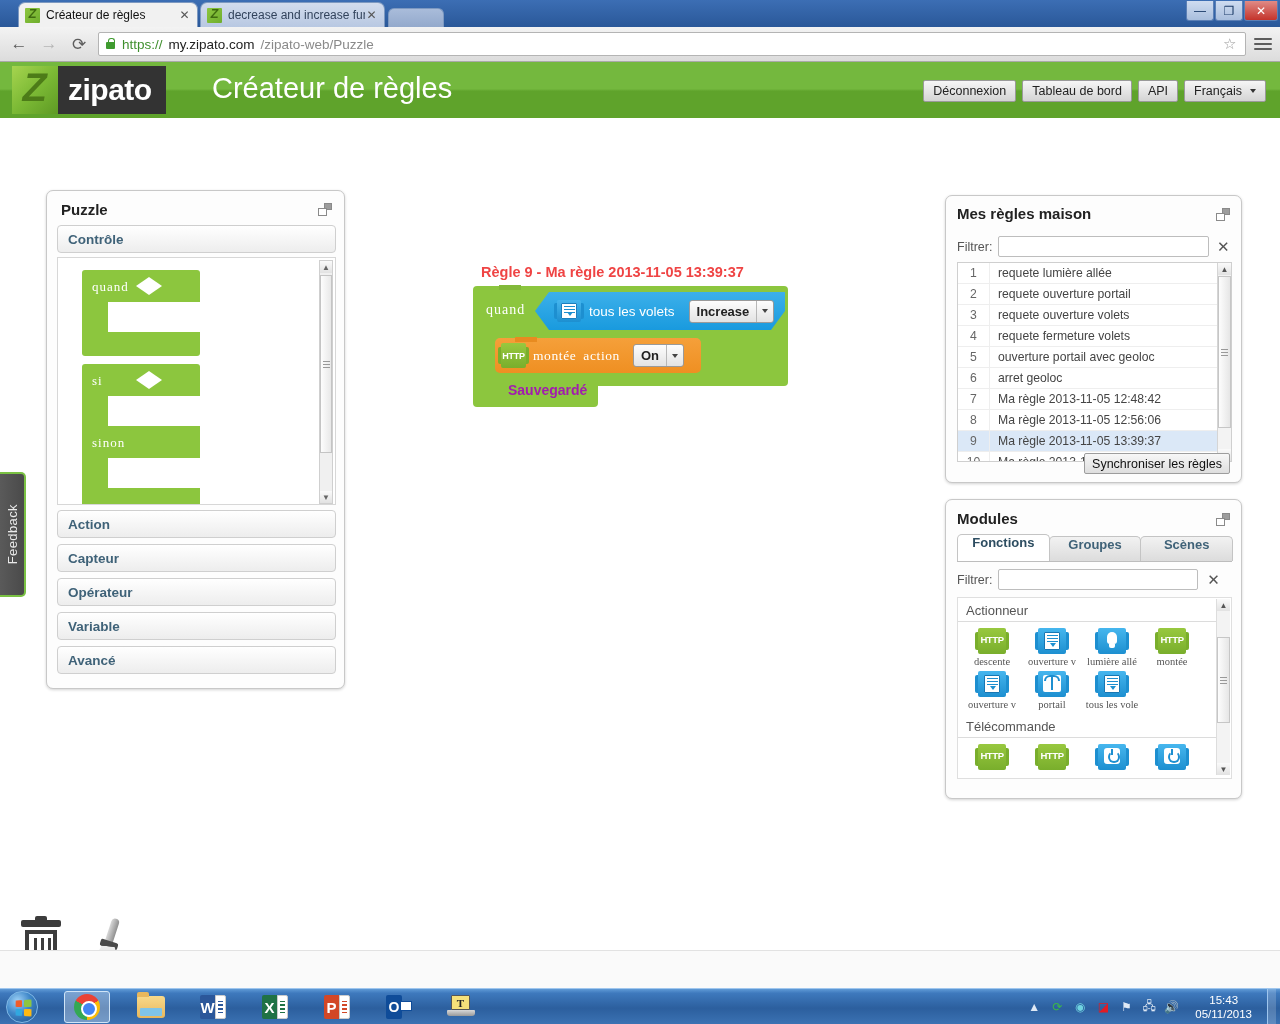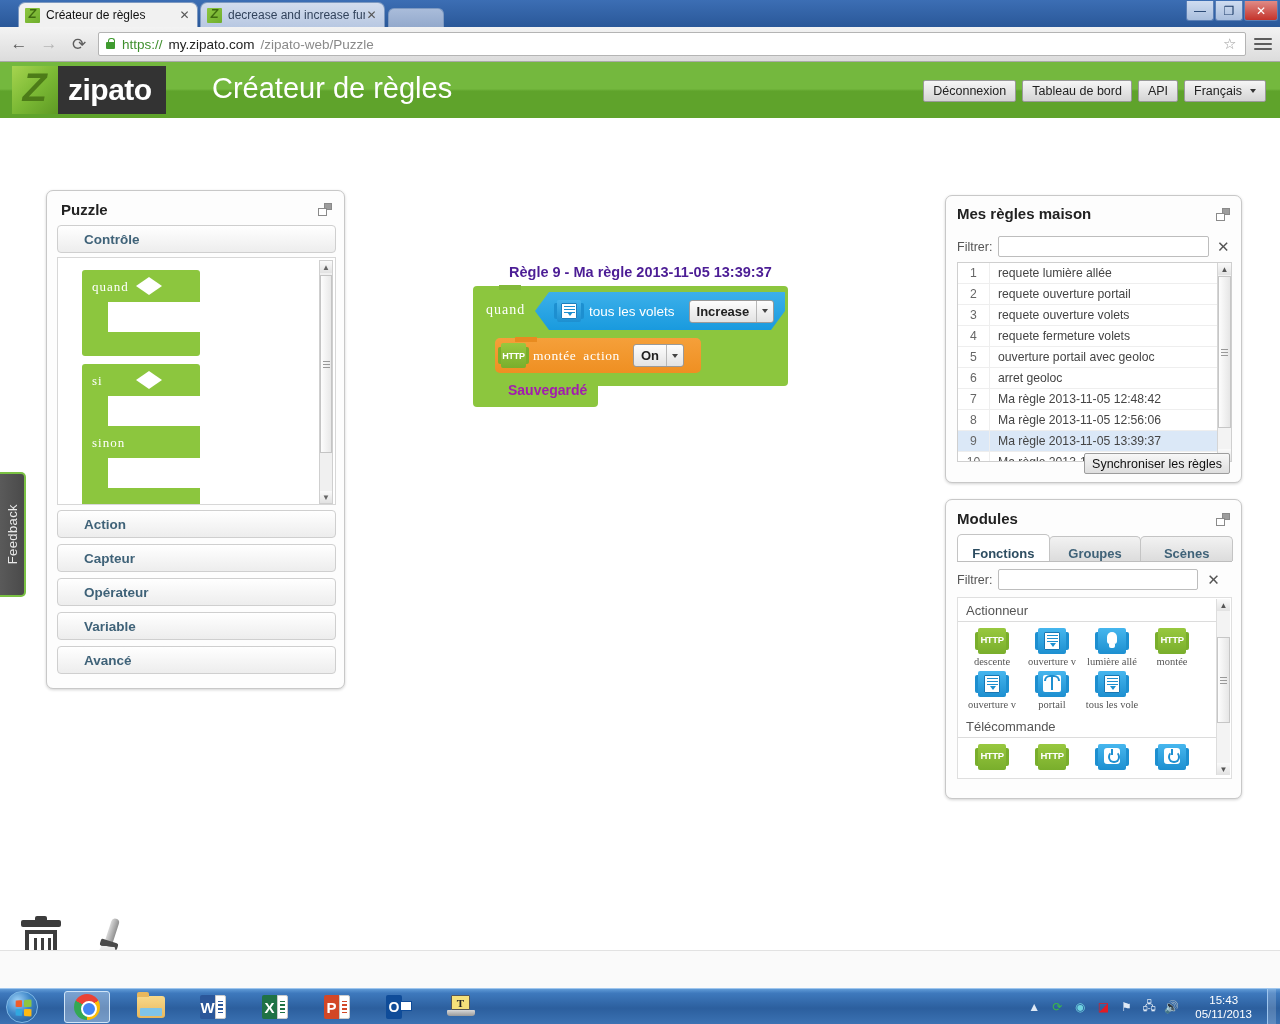--- a/index.html
+++ b/index.html
@@ -124,21 +124,21 @@
 
   
   #puzzle-panel{ left:46px; top:128px; width:299px; height:499px; }
   #puzzle-title{ position:absolute; left:14px; top:10px; }
   #puzzle-restore{ right:12px; top:12px; }
 
   .acc-item{
     position:absolute; left:10px; width:279px; height:28px;
     border:1px solid #cfcfcf; border-radius:4px;
     background:linear-gradient(to bottom,#ffffff,#ededed);
-    display:flex; align-items:center; padding-left:26px;
+    display:flex; align-items:center; padding-left:10px;
     font:bold 13.5px "Liberation Sans",sans-serif; color:#3f6278; cursor:pointer;
   }
   #acc-controle{ top:34px; }
   #acc-action{ top:319px; }
   #acc-capteur{ top:353px; }
   #acc-operateur{ top:387px; }
   #acc-variable{ top:421px; }
   #acc-avance{ top:455px; }
 
   #blockly-flyout{
@@ -180,21 +180,21 @@
     border:2px solid #7ac143; border-left:none; border-radius:0 5px 5px 0;
     display:flex; align-items:center; justify-content:center; cursor:pointer;
   }
   #feedback-tab span{
     writing-mode:vertical-rl; transform:rotate(180deg);
     color:#e9e9e9; font-size:13px; letter-spacing:.4px;
   }
 
   
   #rule-title{ position:absolute; left:481px; top:202px;
-    font:bold 14.5px "Liberation Sans",sans-serif; color:#4c1d95;margin-left:28px; }
+    font:bold 14.5px "Liberation Sans",sans-serif; color:#ef4444; }
 
   #rule-block{ position:absolute; left:473px; top:224px; width:315px; height:121px; }
   .rule-body{ position:absolute; left:0; top:0; width:315px; height:100px;
     background:#8cc63e; border-radius:4px; }
   .rule-body-low{ position:absolute; left:0; top:90px; width:125px; height:31px;
     background:#8cc63e; border-radius:0 0 4px 4px;}
   .rule-notch{ position:absolute; left:26px; top:-1px; width:22px; height:5px; background:#82b93a;}
   .lbl-quand{ position:absolute; left:13px; top:16px; color:#fff;
     font:14px "Liberation Serif",serif; letter-spacing:1px;}
   .lbl-sauve{ position:absolute; left:35px; top:96px; color:#a21caf;
@@ -298,21 +298,21 @@
   }
 
   
   #modules-panel{ left:945px; top:437px; width:297px; height:300px; }
   #modules-title{ position:absolute; left:11px; top:10px; }
   #modules-restore{ right:11px; top:13px; }
 
   .tabs-row{ position:absolute; left:11px; top:35px; width:275px; height:27px;
     display:flex; align-items:flex-end; border-bottom:1px solid #bdbdbd;}
   .mtab{
-    flex:1 1 0; height:25px; display:flex; align-items:flex-end; justify-content:center;
+    flex:1 1 0; height:25px; display:flex; align-items:flex-start; justify-content:center;
     font:bold 13px "Liberation Sans",sans-serif; color:#3f6278;
     border:1px solid #c4c4c4; border-bottom:none; border-radius:5px 5px 0 0;
     background:linear-gradient(to bottom,#f2f2f2,#dcdcdc); cursor:pointer; margin-right:-1px;
   }
   .mtab.active{ background:#fff; color:#2d4d61; height:27px; }
 
   #mod-filter-row{ left:11px; top:69px; width:275px; }
   #mod-filter-input{ width:200px; }
 
   #mod-body{

